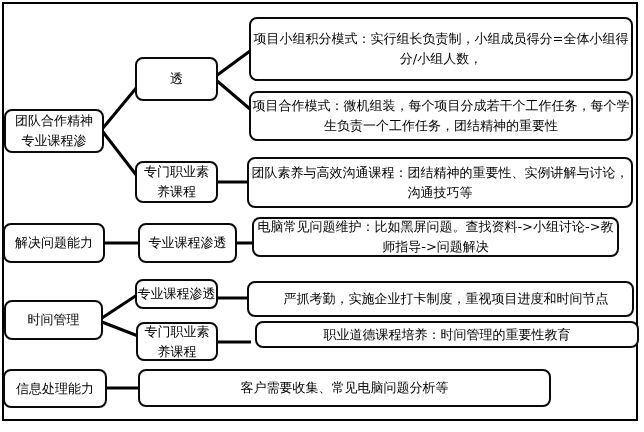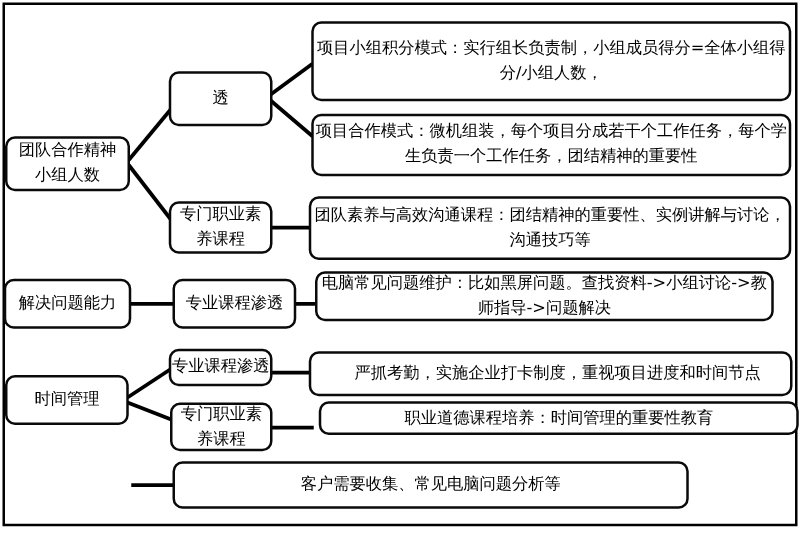--- a/index.html
+++ b/index.html
@@ -41,21 +41,21 @@
       <line x1="102" y1="318" x2="137" y2="295"></line>
       <line x1="102" y1="322" x2="138" y2="336"></line>
       <line x1="216" y1="298" x2="249" y2="298"></line>
       <line x1="216" y1="342" x2="251" y2="342"></line>
       <line x1="105" y1="388" x2="140" y2="388"></line>
     </g>
   </svg>
 
   <div class="node lv12" style="left:4px;top:109px;width:100px;height:44px;">
     <span>团队合作精神</span>
-    <span>小组人数</span>
+    <span>专业课程渗</span>
   </div>
   <div class="node lv12" style="left:135px;top:57px;width:83px;height:44px;">
     <span>透</span>
   </div>
   <div class="node lv12" style="left:135px;top:161px;width:83px;height:42px;">
     <span>专门职业素</span>
     <span>养课程</span>
   </div>
   <div class="node" style="left:249px;top:17px;width:384px;height:64px;">项目小组积分模式：实行组长负责制，小组成员得分=全体小组得分/小组人数，</div>
   <div class="node" style="left:249px;top:91px;width:384px;height:50px;">项目合作模式：微机组装，每个项目分成若干个工作任务，每个学生负责一个工作任务，团结精神的重要性</div>
@@ -67,15 +67,16 @@
 
   <div class="node lv12 nowrap" style="left:4px;top:300px;width:99px;height:40px;">时间管理</div>
   <div class="node lv12 nowrap" style="left:135px;top:279px;width:83px;height:30px;">专业课程渗透</div>
   <div class="node lv12" style="left:136px;top:322px;width:82px;height:39px;">
     <span>专门职业素</span>
     <span>养课程</span>
   </div>
   <div class="node nowrap" style="left:247px;top:281px;width:387px;height:36px;padding-left:12px;">严抓考勤，实施企业打卡制度，重视项目进度和时间节点</div>
   <div class="node nowrap" style="left:255px;top:321px;width:384px;height:27px;">职业道德课程培养：时间管理的重要性教育</div>
 
+  <div class="node lv12 nowrap" style="left:3px;top:369px;width:104px;height:39px;">信息处理能力</div>
   <div class="node nowrap" style="left:138px;top:369px;width:413px;height:38px;">客户需要收集、常见电脑问题分析等</div>
 
 </div>
 
 </body></html>

